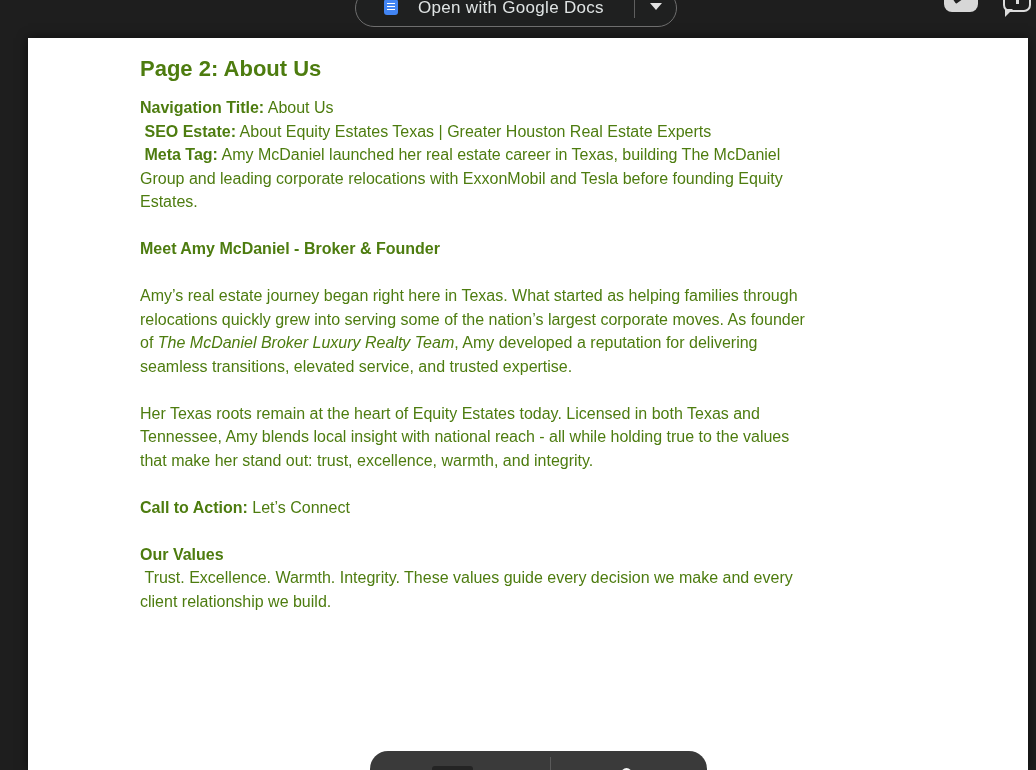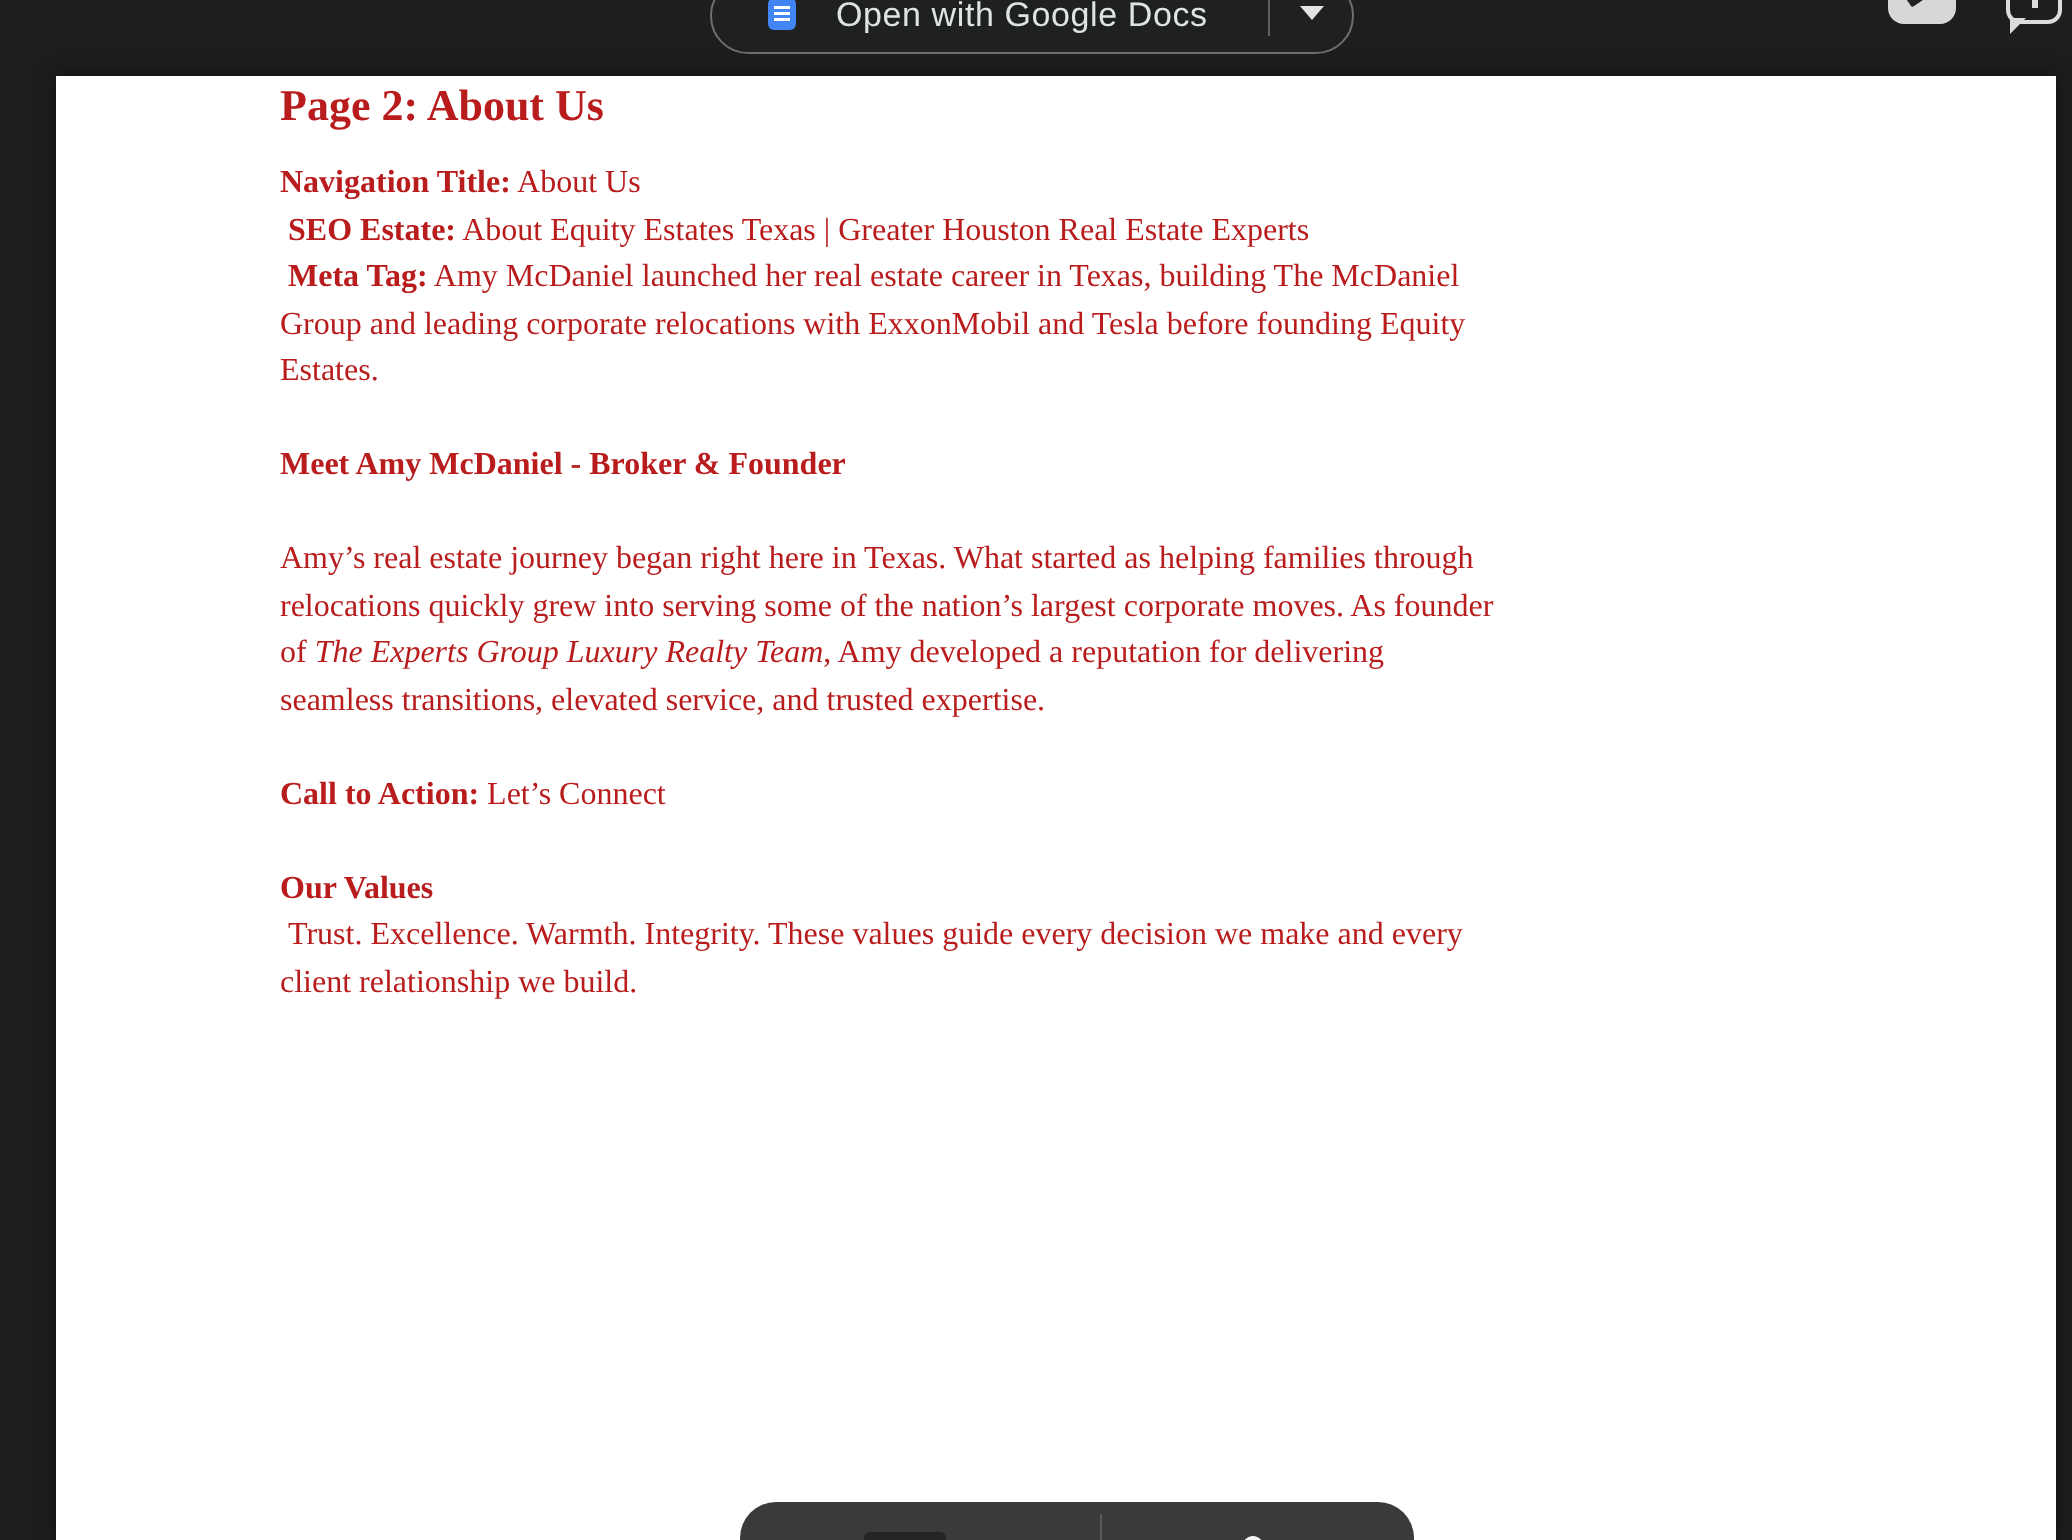--- a/index.html
+++ b/index.html
@@ -9,22 +9,22 @@
     font-family:"Liberation Sans", sans-serif;
   }
   
   .page{
     position:absolute;left:28px;top:38px;width:1000px;height:732px;
     background:#ffffff;
     box-shadow:0 0 10px rgba(0,0,0,.55);
     z-index:1;
   }
   .doc{
-    padding:2px 86px 0 112px;
-    font-size:16px;line-height:23.5px;color:#b91c1c;font-family:Liberation Serif, serif;
+    padding:18px 86px 0 112px;
+    font-size:16px;line-height:23.5px;color:#4d7c0f;
   }
   .doc-title{
     font-size:22px;line-height:26px;font-weight:700;
     margin:0 0 14px 0;white-space:pre-wrap;
   }
   .doc p{
     margin:0 0 23.5px 0;
     white-space:pre-wrap;
   }
   .doc p.hd{font-weight:700;}
@@ -123,23 +123,26 @@
       <p><strong>Navigation Title:</strong><span> About Us
 </span><strong> SEO Estate:</strong><span> About Equity Estates Texas | Greater Houston Real Estate Experts
 </span><strong> Meta Tag:</strong><span> Amy McDaniel launched her real estate career in Texas, building The McDaniel
 Group and leading corporate relocations with ExxonMobil and Tesla before founding Equity
 Estates.</span></p>
 
       <p class="hd">Meet Amy McDaniel - Broker &amp; Founder</p>
 
       <p><span>Amy’s real estate journey began right here in Texas. What started as helping families through
 relocations quickly grew into serving some of the nation’s largest corporate moves. As founder
-of </span><em>The Experts Group Luxury Realty Team</em><span>, Amy developed a reputation for delivering
+of </span><em>The McDaniel Broker Luxury Realty Team</em><span>, Amy developed a reputation for delivering
 seamless transitions, elevated service, and trusted expertise.</span></p>
 
+      <p>Her Texas roots remain at the heart of Equity Estates today. Licensed in both Texas and
+Tennessee, Amy blends local insight with national reach - all while holding true to the values
+that make her stand out: trust, excellence, warmth, and integrity.</p>
 
       <p><strong>Call to Action:</strong><span> Let’s Connect</span></p>
 
 
 
       <p><strong>Our Values</strong><span>
  Trust. Excellence. Warmth. Integrity. These values guide every decision we make and every
 client relationship we build.</span></p>
     </div>
   </div>

